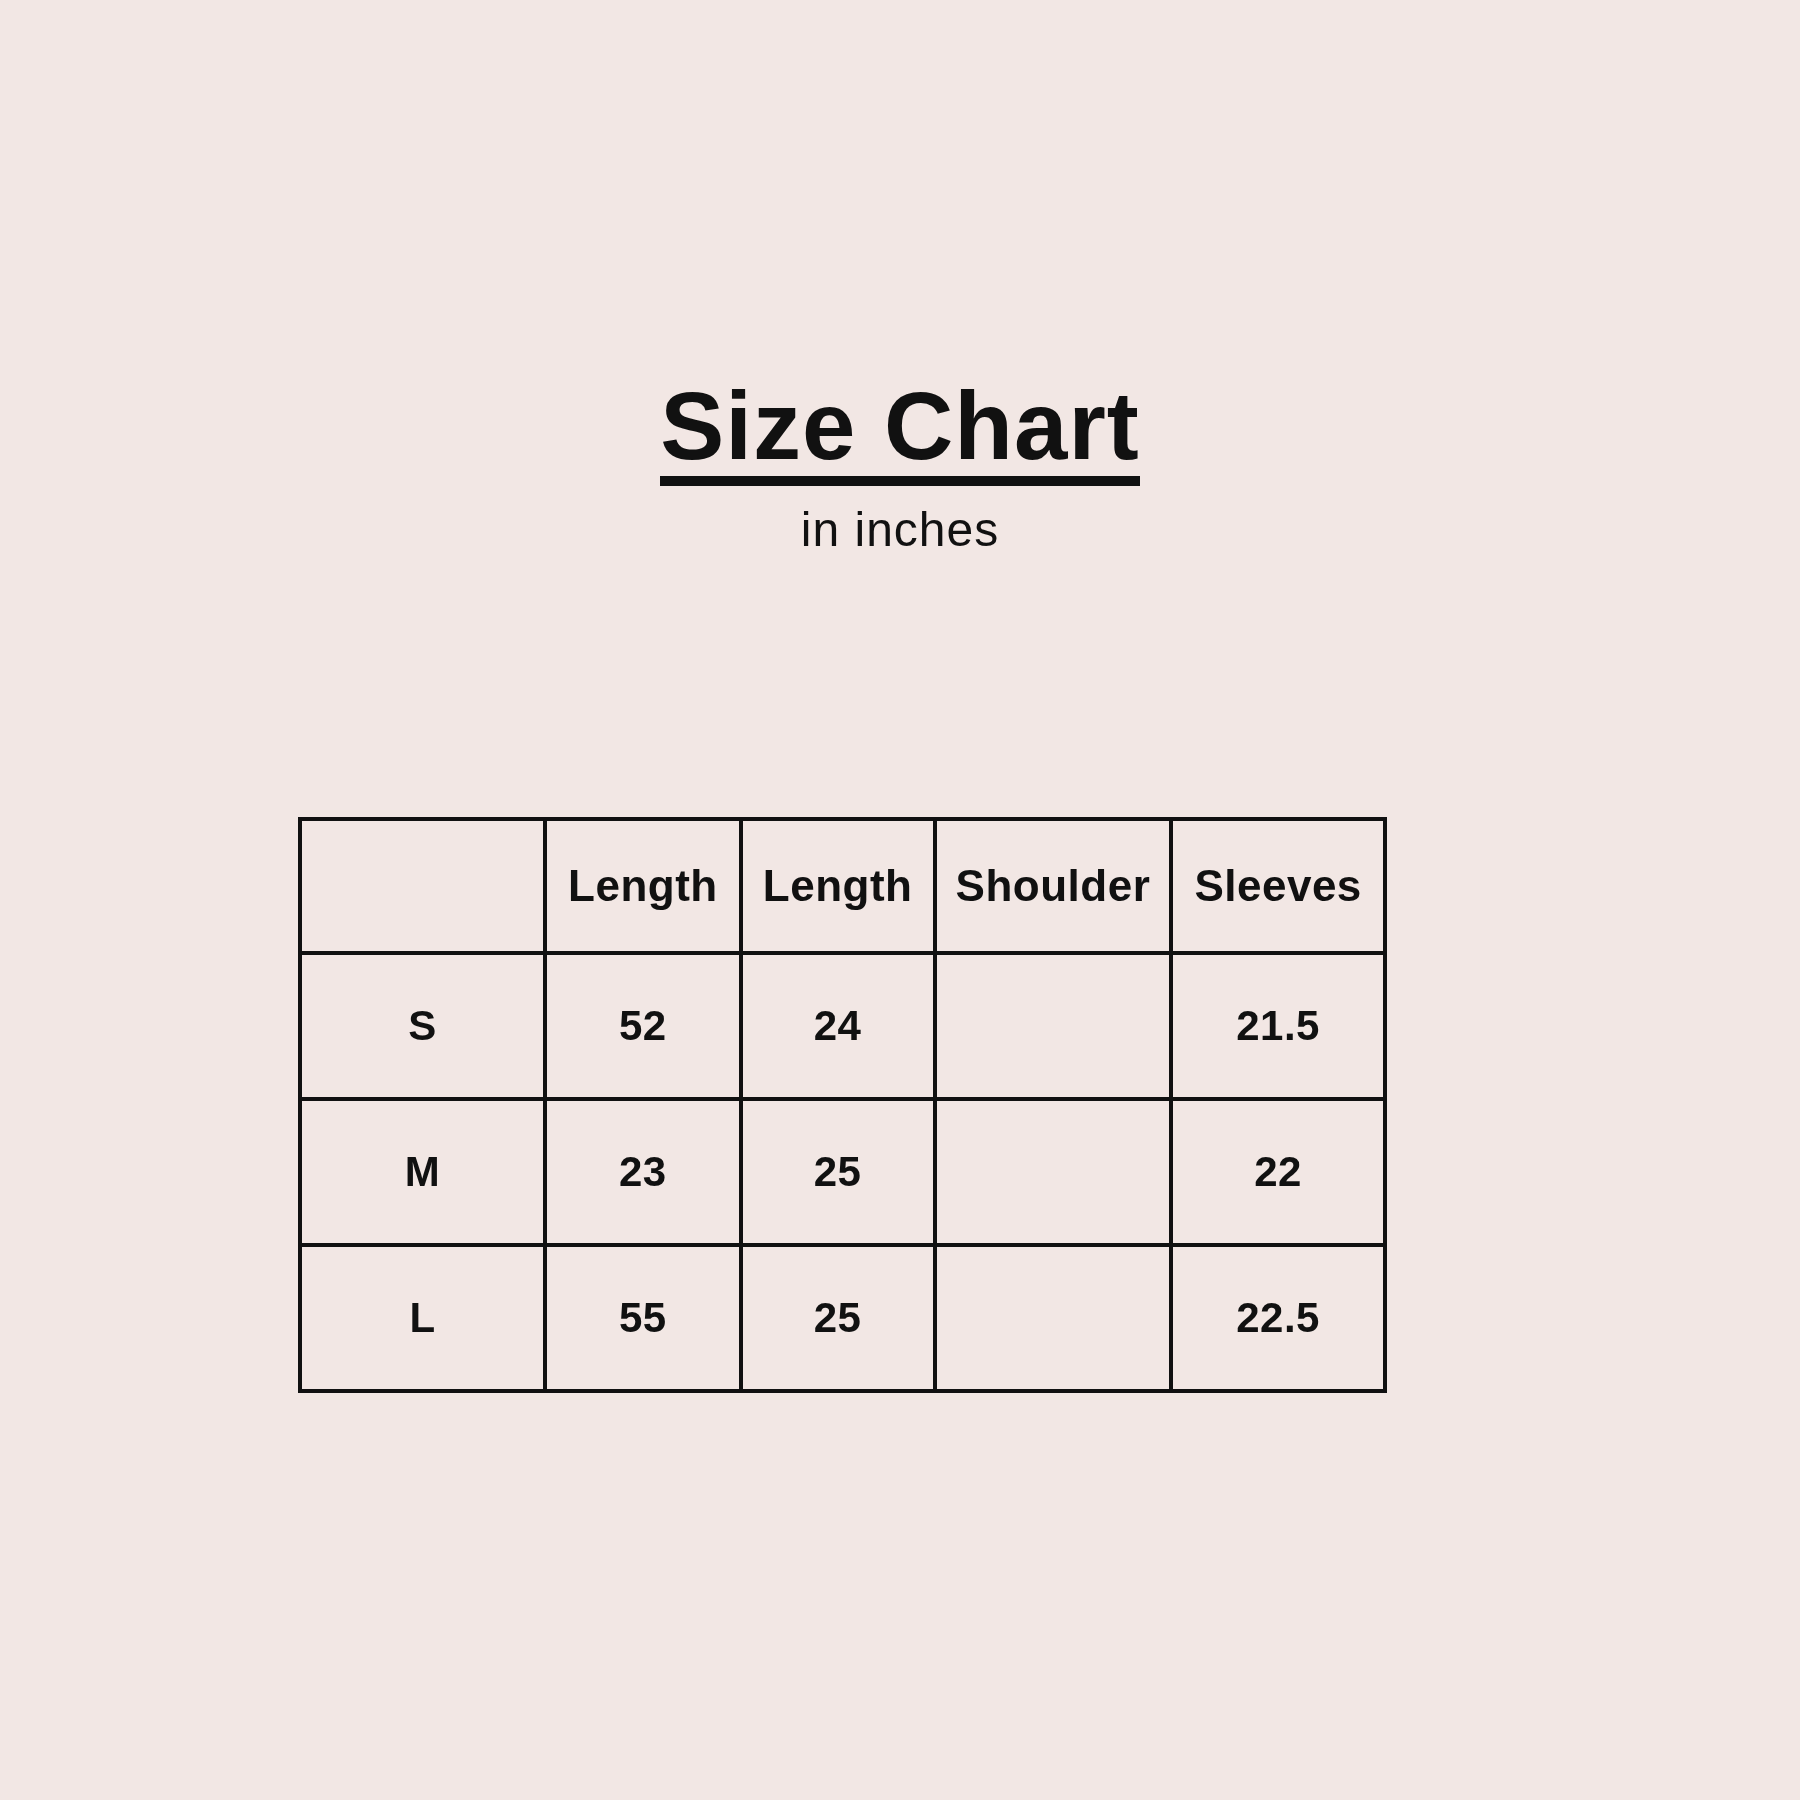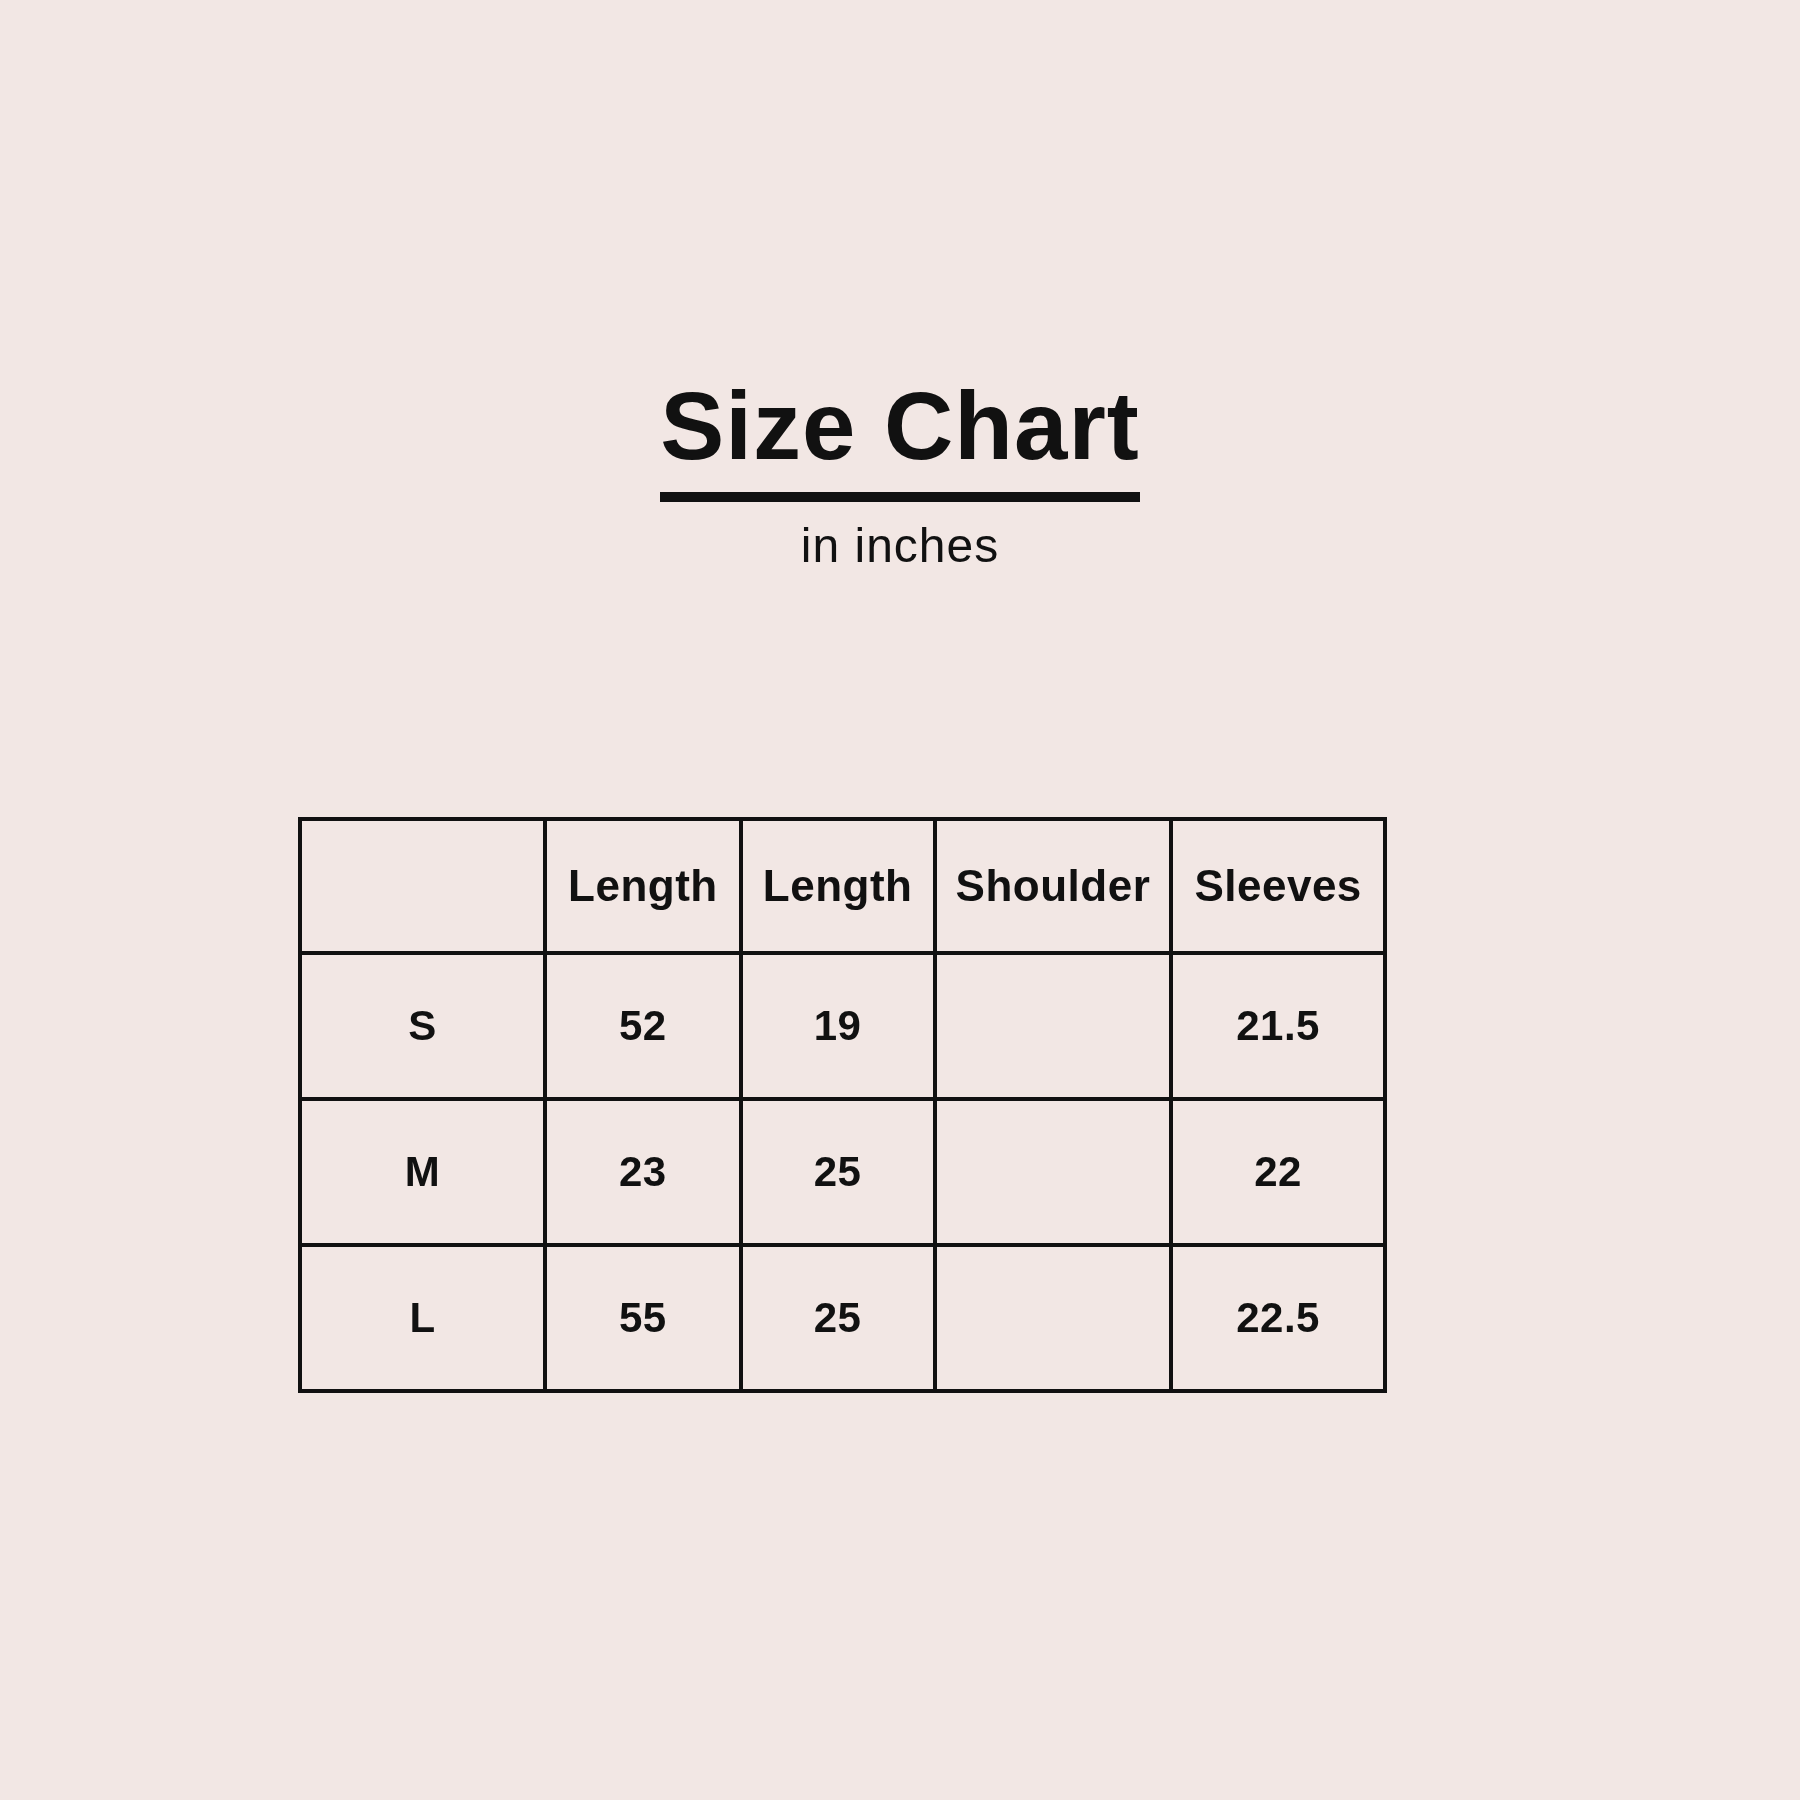--- a/index.html
+++ b/index.html
@@ -22,21 +22,21 @@
     width: 1800px;
     text-align: center;
   }
   .title {
     display: inline-block;
     font-size: 96px;
     font-weight: 700;
     letter-spacing: 1px;
     line-height: 1;
     border-bottom: 10px solid #111111;
-    padding-bottom: 18px;
+    padding-bottom: 2px;
     margin: 0;
   }
   .subtitle {
     margin-top: 16px;
     font-size: 48px;
     font-weight: 400;
     letter-spacing: 1px;
   }
   table.size-table {
     position: absolute;
@@ -82,21 +82,21 @@
       <th>Length</th>
       <th>Length</th>
       <th>Shoulder</th>
       <th>Sleeves</th>
     </tr>
   </thead>
   <tbody>
     <tr>
       <td>S</td>
       <td>52</td>
-      <td>19</td>
+      <td>24</td>
       <td></td>
       <td>21.5</td>
     </tr>
     <tr>
       <td>M</td>
       <td>23</td>
       <td>25</td>
       <td></td>
       <td>22</td>
     </tr>

